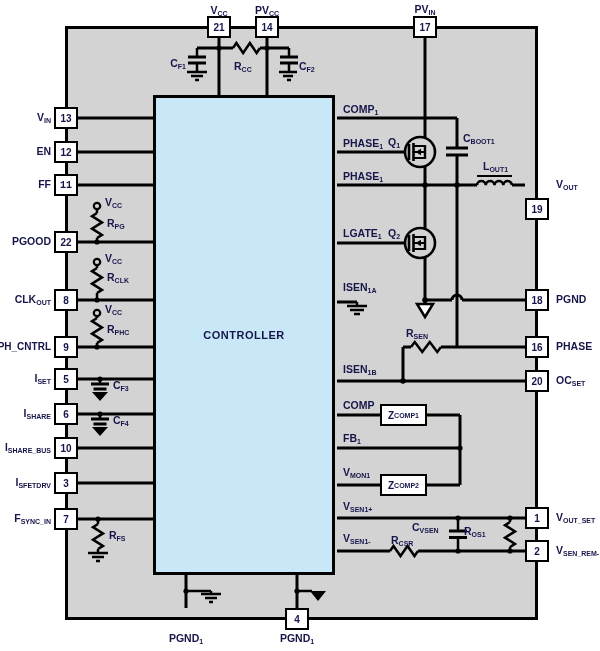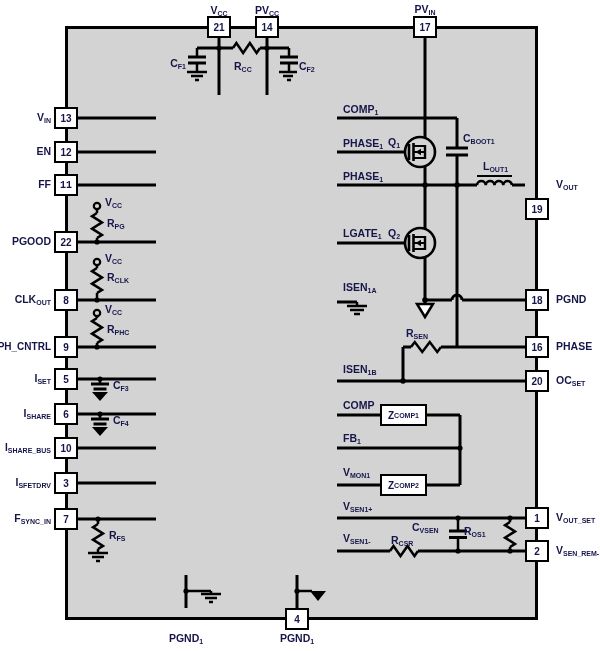--- a/index.html
+++ b/index.html
@@ -26,20 +26,23 @@
         font-weight:bold;font-size:10px;color:var(--text);}
   .zbox sub{font-size:7px;vertical-align:-2px;}
 </style>
 </head>
 <body>
 
 <div class="stage">
 
   <div class="board"></div>
 
+  <div class="controller">
+    <span class="ctitle">CONTROLLER</span>
+  </div>
 
   <svg class="wires" width="600" height="651" viewBox="0 0 600 651" fill="none" stroke="currentColor" stroke-width="3" stroke-linecap="butt">
 
     <g>
       <path d="M219 38 V95"></path>
       <path d="M267 38 V95"></path>
       <path d="M197 48 H233"></path>
         <path d="M260 48 H289"></path>
       <path stroke-width="2.5" d="M233 48 l3.375 -5 l6.75 10 l6.75 -10 l6.75 10 l3.375 -5"></path>
       <g>

